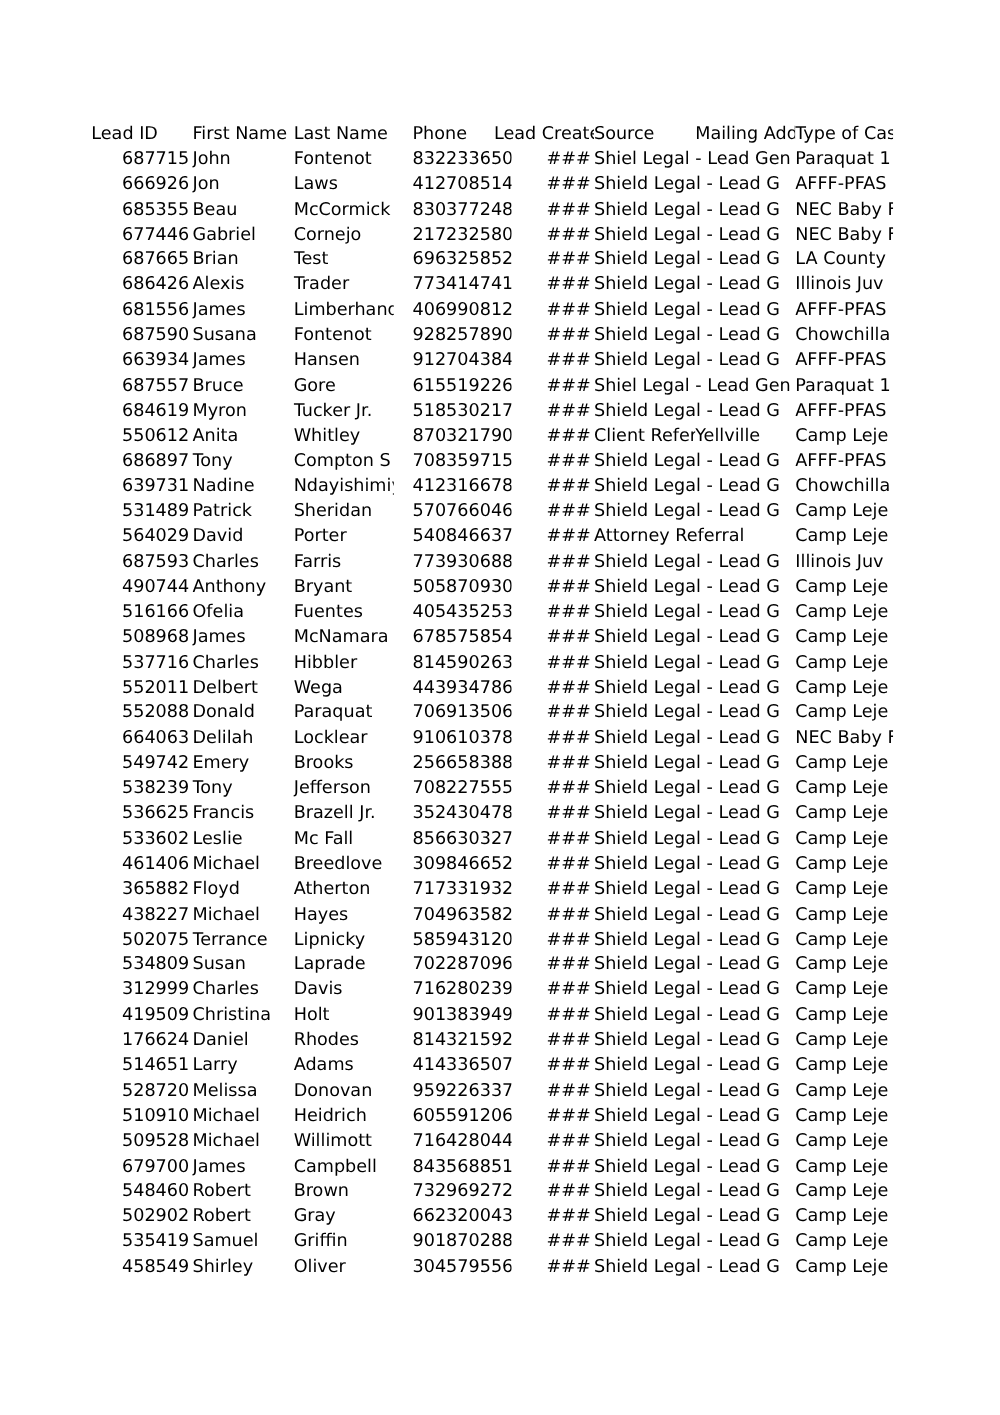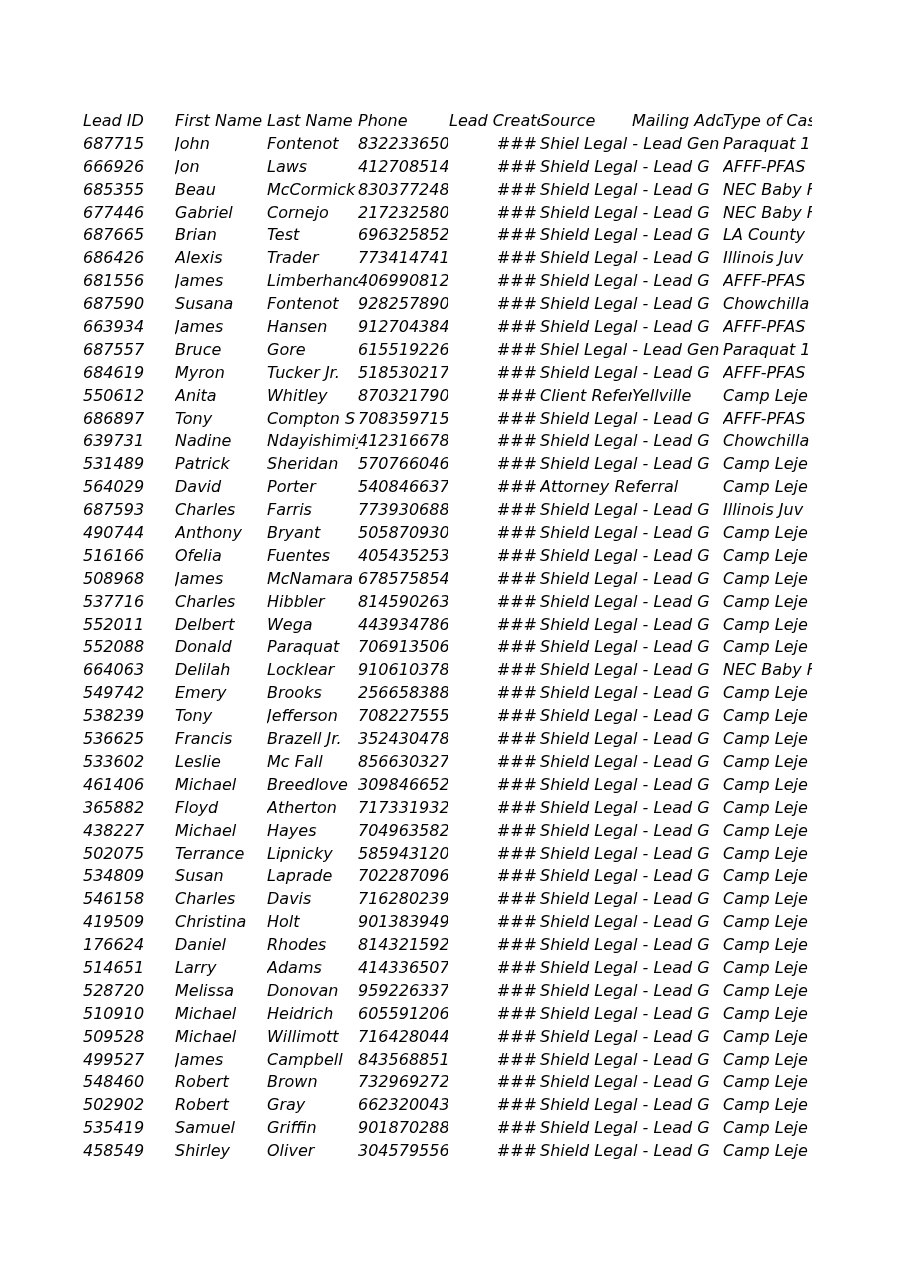--- a/index.html
+++ b/index.html
@@ -14,41 +14,40 @@
       overflow: hidden;
       font-family: "DejaVu Sans", sans-serif;
       font-size: 16px;
       color: #000000;
     }
     .sheet {
       position: absolute;
       left: 0;
       top: 110px;
       width: 739px;
-      font-style: italic;
     }
     .row {
       position: relative;
       height: 22.9px;
       white-space: nowrap;
     }
     .cell {
       position: absolute;
       top: 0;
       height: 22.9px;
       line-height: 22px;
       overflow: hidden;
       white-space: nowrap;
     }
     
     .c-id     { left: 83px;  width: 89px; }
-    .c-id.num { text-align: left; }
+    .c-id.num { text-align: right; }
     .c-first  { left: 175px; width: 92px; }
     .c-last   { left: 267px; width: 91px; }
-    .c-phone  { left: 358px; width: 90px; }
+    .c-phone  { left: 375px; width: 90px; }
     .c-created{ left: 448px; width: 89px; }
     .c-created.num { text-align: right; }
     .c-source { left: 540px; width: 183px; }
     .c-mail   { left: 632px; width: 91px; }
     .c-type   { left: 723px; width: 89px; }
     .hdr .c-source { width: 92px; }
     .hdr .cell { background: #ffffff; }
     .clip-edge {
       position: absolute;
       left: 812px;
@@ -365,21 +364,21 @@
       <div class="row">
         <span class="cell c-id num">534809</span>
         <span class="cell c-first">Susan</span>
         <span class="cell c-last">Laprade</span>
         <span class="cell c-phone">7022870960</span>
         <span class="cell c-created num">###</span>
         <span class="cell c-source">Shield Legal - Lead G</span>
         <span class="cell c-type">Camp Leje</span>
       </div>
       <div class="row">
-        <span class="cell c-id num">546158</span>
+        <span class="cell c-id num">312999</span>
         <span class="cell c-first">Charles</span>
         <span class="cell c-last">Davis</span>
         <span class="cell c-phone">7162802390</span>
         <span class="cell c-created num">###</span>
         <span class="cell c-source">Shield Legal - Lead G</span>
         <span class="cell c-type">Camp Leje</span>
       </div>
       <div class="row">
         <span class="cell c-id num">419509</span>
         <span class="cell c-first">Christina</span>
@@ -428,21 +427,21 @@
       <div class="row">
         <span class="cell c-id num">509528</span>
         <span class="cell c-first">Michael</span>
         <span class="cell c-last">Willimott</span>
         <span class="cell c-phone">7164280440</span>
         <span class="cell c-created num">###</span>
         <span class="cell c-source">Shield Legal - Lead G</span>
         <span class="cell c-type">Camp Leje</span>
       </div>
       <div class="row">
-        <span class="cell c-id num">499527</span>
+        <span class="cell c-id num">679700</span>
         <span class="cell c-first">James</span>
         <span class="cell c-last">Campbell</span>
         <span class="cell c-phone">8435688510</span>
         <span class="cell c-created num">###</span>
         <span class="cell c-source">Shield Legal - Lead G</span>
         <span class="cell c-type">Camp Leje</span>
       </div>
       <div class="row">
         <span class="cell c-id num">548460</span>
         <span class="cell c-first">Robert</span>

